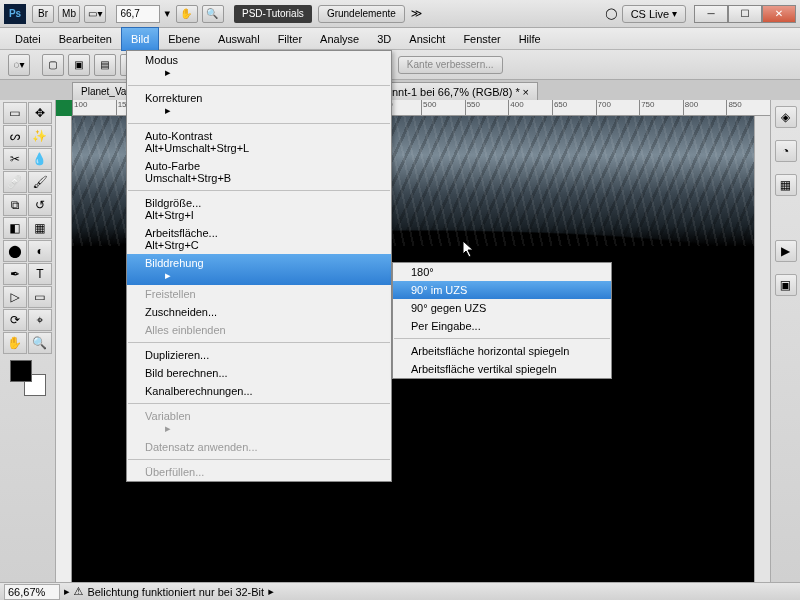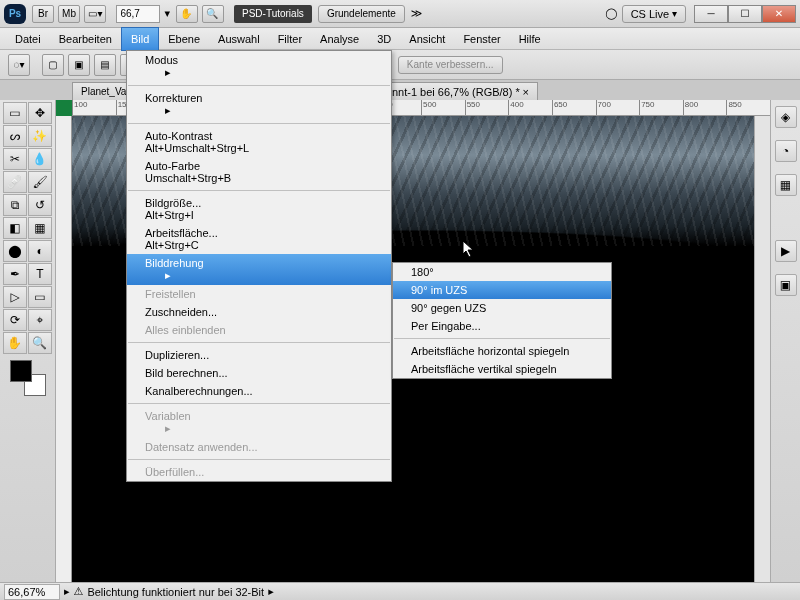--- a/index.html
+++ b/index.html
@@ -1,18 +1,18 @@
 <!DOCTYPE html>
 <html><head>
 <meta charset="utf-8">
 <style>
 * { box-sizing: border-box; margin: 0; padding: 0; font-family: "Segoe UI", Tahoma, sans-serif; font-size: 11px; }
 body { background: #d6d6d6; width: 800px; height: 600px; overflow: hidden; position: relative; }
 .titlebar { height: 28px; background: linear-gradient(#e8e8e8,#d4d4d4); display: flex; align-items: center; padding: 0 4px; border-bottom: 1px solid #aaa; }
-.ps-icon { width: 22px; height: 20px; background: #0a1e3a; color: #5bb0e8; display:flex;align-items:center;justify-content:center;font-weight:bold;font-size:10px;border-radius:6px;margin-right:4px;}
+.ps-icon { width: 22px; height: 20px; background: #0a1e3a; color: #5bb0e8; display:flex;align-items:center;justify-content:center;font-weight:bold;font-size:10px;border-radius:0;margin-right:4px;}
 .tb-btn { height:18px; min-width:22px; background:linear-gradient(#f0f0f0,#d0d0d0); border:1px solid #999; border-radius:2px; margin:0 2px; display:flex; align-items:center; justify-content:center; padding:0 3px; font-size:10px;}
 .tb-sep { width:8px; }
 .zoom-input { width:44px; height:18px; border:1px solid #999; background:#f8f8f8; padding:0 3px; font-size:10px;}
 .psd-tut { background:#3a3a3a; color:#fff; padding:2px 8px; border-radius:2px; font-size:10px; height:18px; display:flex; align-items:center;}
 .gray-btn { background:linear-gradient(#ededed,#d2d2d2); border:1px solid #999; border-radius:3px; padding:2px 8px; font-size:10px; height:18px; display:flex; align-items:center;}
 .spacer { flex:1; }
 .winbtns { display:flex; }
 .winbtn { width:34px; height:18px; border:1px solid #888; background:linear-gradient(#f2f2f2,#d8d8d8); display:flex; align-items:center; justify-content:center; font-size:10px;}
 .winbtn.close{ background:linear-gradient(#e89a8a,#cf5a3f); color:#fff;}
 .menubar { height:22px; background:linear-gradient(#ececec,#dedede); display:flex; align-items:center; padding:0 6px; border-bottom:1px solid #b5b5b5;}

